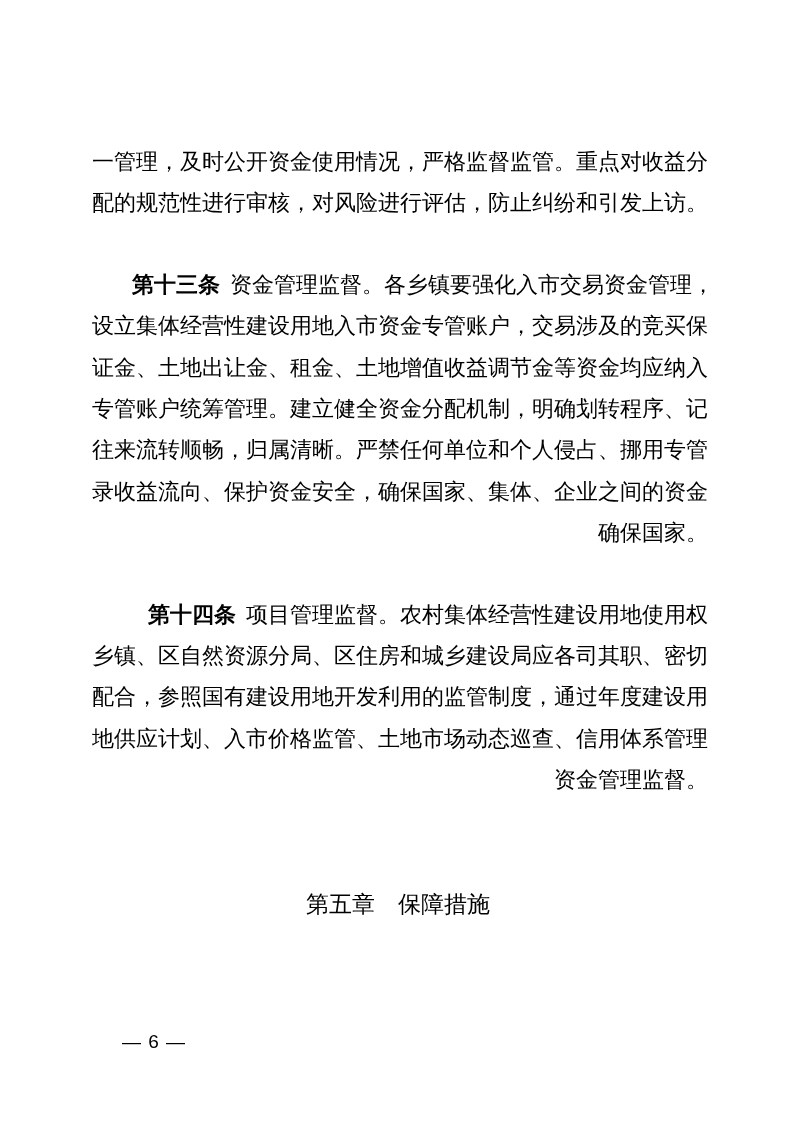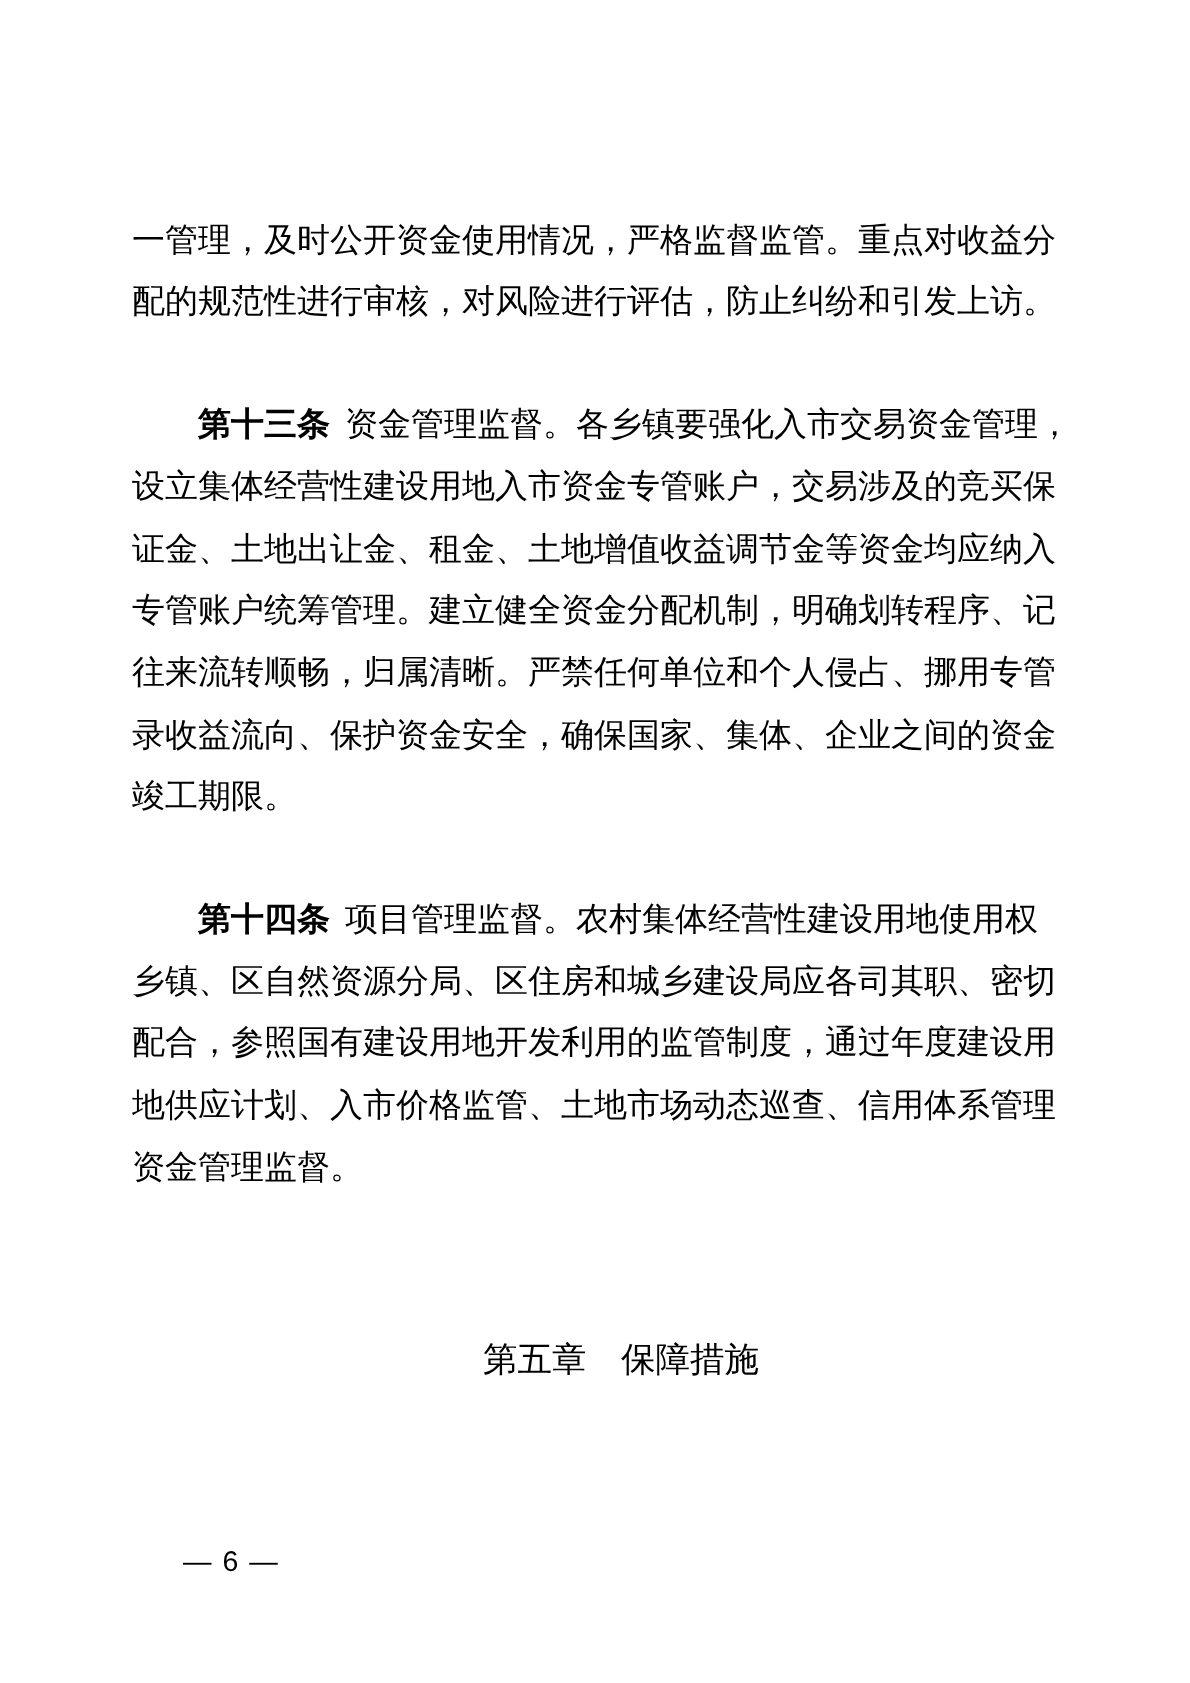--- a/index.html
+++ b/index.html
@@ -21,40 +21,40 @@
     left: 88px;
     top: 141px;
     width: 620px;
     font-size: 22px;
     line-height: 41.4px;
     color: #000000;
   }
   .line {
     height: 41.4px;
     white-space: nowrap;
-    text-align: left;
-    font-family: Liberation Mono, monospace;
+    text-align: right;
   }
   .line.indent {
     text-indent: 44px;
     margin-top: 40px;
   }
   .lead {
     font-weight: bold;
     margin-right: 10px;
   }
   .chapter-heading {
     position: absolute;
-    left: 104px;
+    left: 88px;
     top: 886px;
     width: 620px;
     text-align: center;
     font-size: 23px;
     line-height: 41.4px;
     font-weight: normal;
+    font-family: Liberation Mono, monospace;
   }
   .page-number {
     position: absolute;
     left: 122px;
     top: 1031px;
     font-size: 19px;
     line-height: 22px;
     letter-spacing: 1px;
   }
 </style>
@@ -66,21 +66,21 @@
   <div class="doc-body">
 
   <div class="line"><span>一管理，及时公开资金使用情况，严格监督监管。重点对收益分</span></div>
       <div class="line"><span>配的规范性进行审核，对风险进行评估，防止纠纷和引发上访。</span></div>
       <div class="line indent"><b class="lead">第十三条</b><span>资金管理监督。各乡镇要强化入市交易资金管理，</span></div>
       <div class="line"><span>设立集体经营性建设用地入市资金专管账户，交易涉及的竞买保</span></div>
       <div class="line"><span>证金、土地出让金、租金、土地增值收益调节金等资金均应纳入</span></div>
       <div class="line"><span>专管账户统筹管理。建立健全资金分配机制，明确划转程序、记</span></div>
       <div class="line"><span>往来流转顺畅，归属清晰。严禁任何单位和个人侵占、挪用专管</span></div>
       <div class="line"><span>录收益流向、保护资金安全，确保国家、集体、企业之间的资金</span></div>
-      <div class="line"><span>竣工期限。</span></div>
+      <div class="line"><span>确保国家。</span></div>
       <div class="line indent"><b class="lead">第十四条</b><span>项目管理监督。农村集体经营性建设用地使用权</span></div>
       <div class="line"><span>乡镇、区自然资源分局、区住房和城乡建设局应各司其职、密切</span></div>
       <div class="line"><span>配合，参照国有建设用地开发利用的监管制度，通过年度建设用</span></div>
       <div class="line"><span>地供应计划、入市价格监管、土地市场动态巡查、信用体系管理</span></div>
       <div class="line"><span>资金管理监督。</span></div>
     </div>
 
   <div class="chapter-heading">第五章　保障措施</div>
 
   <div class="page-number">— 6 —</div>

